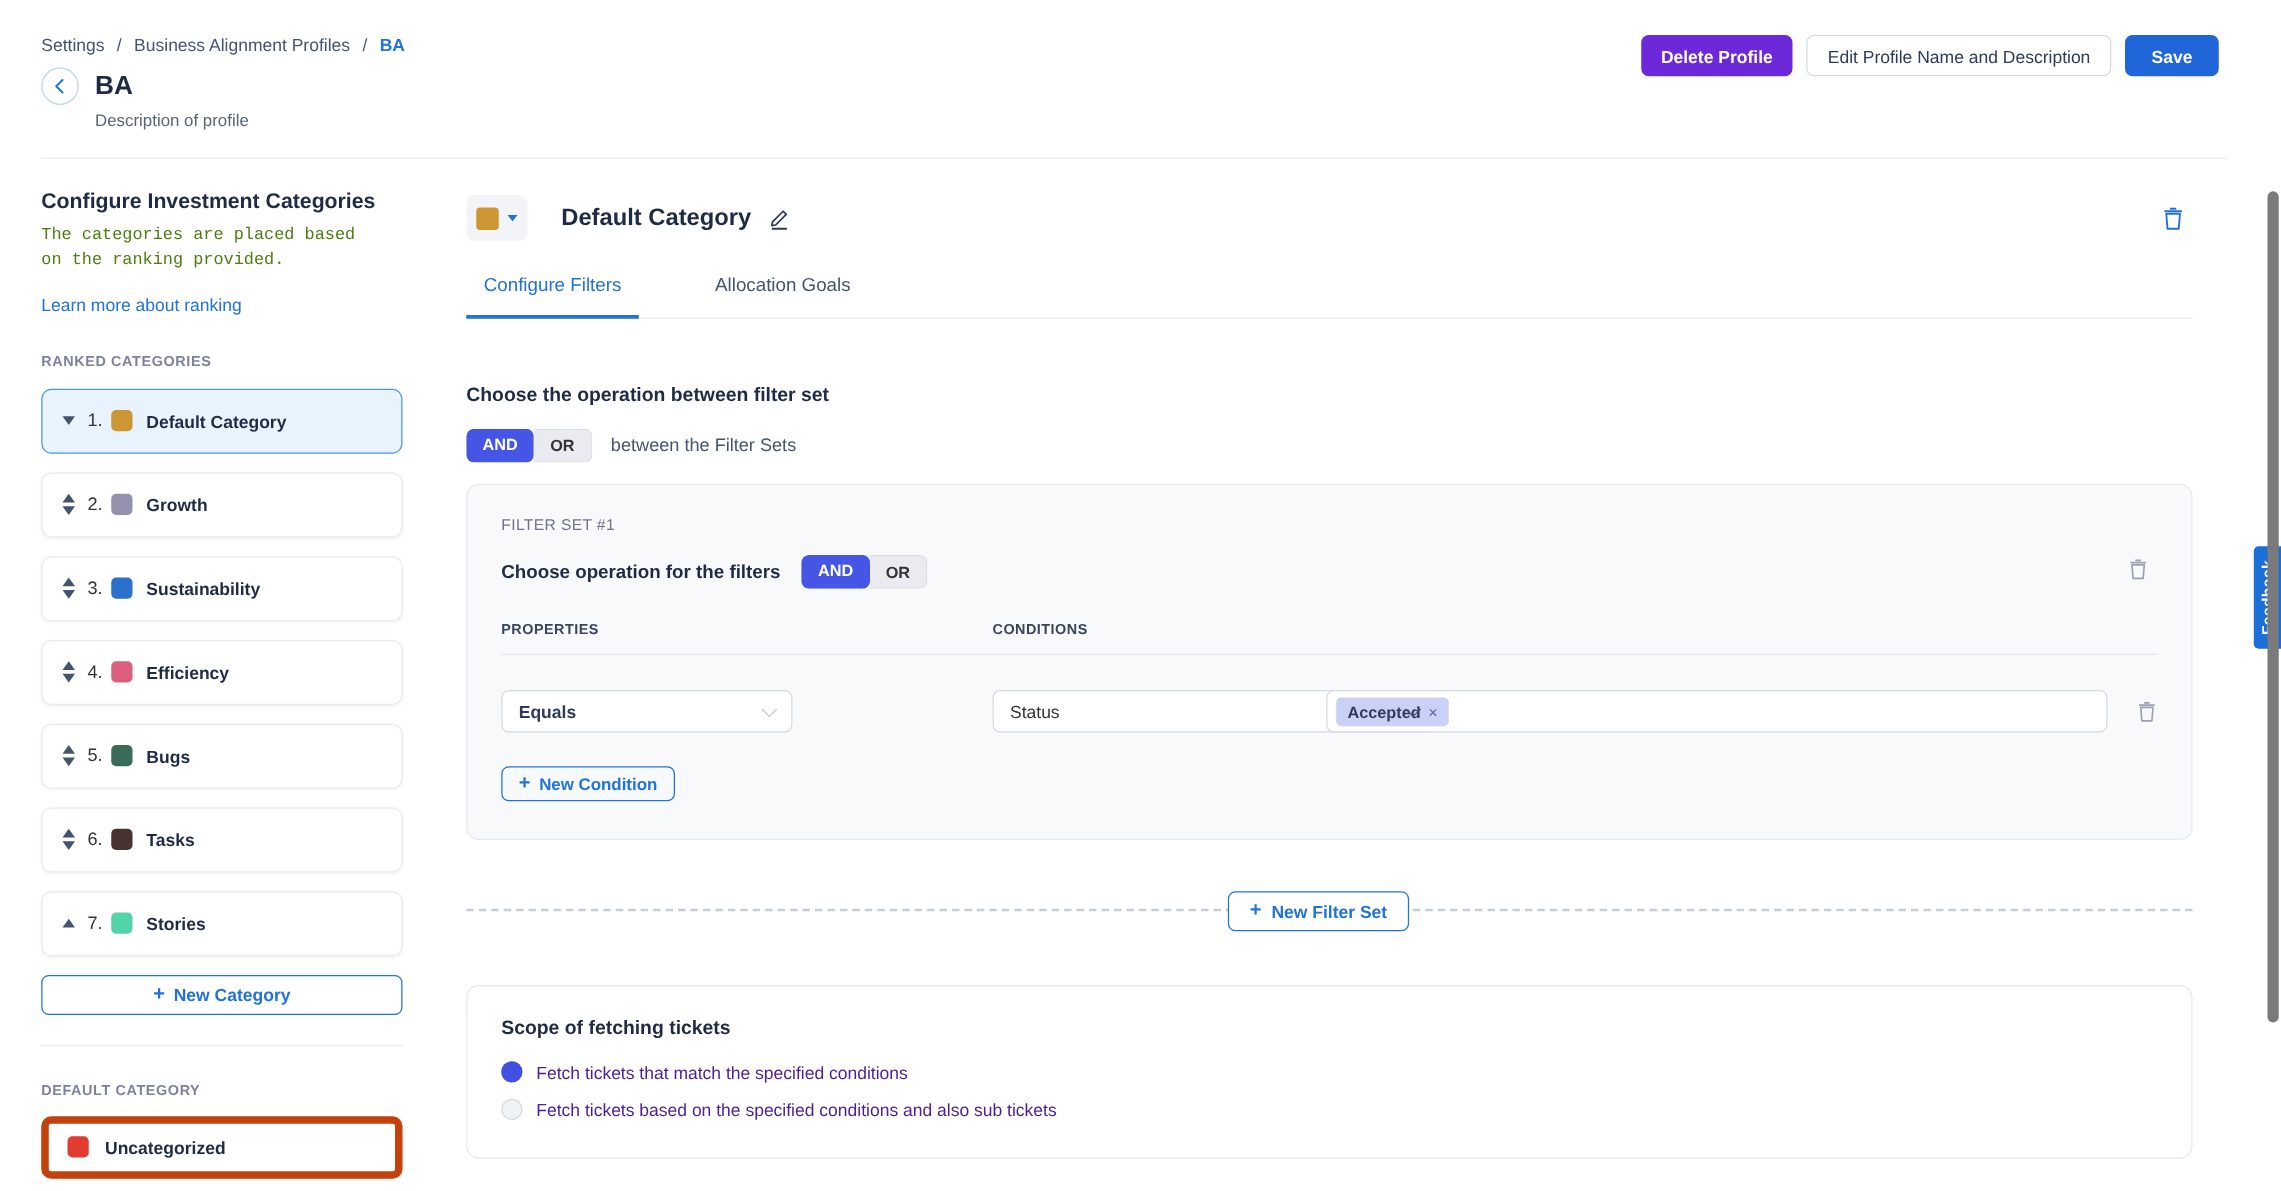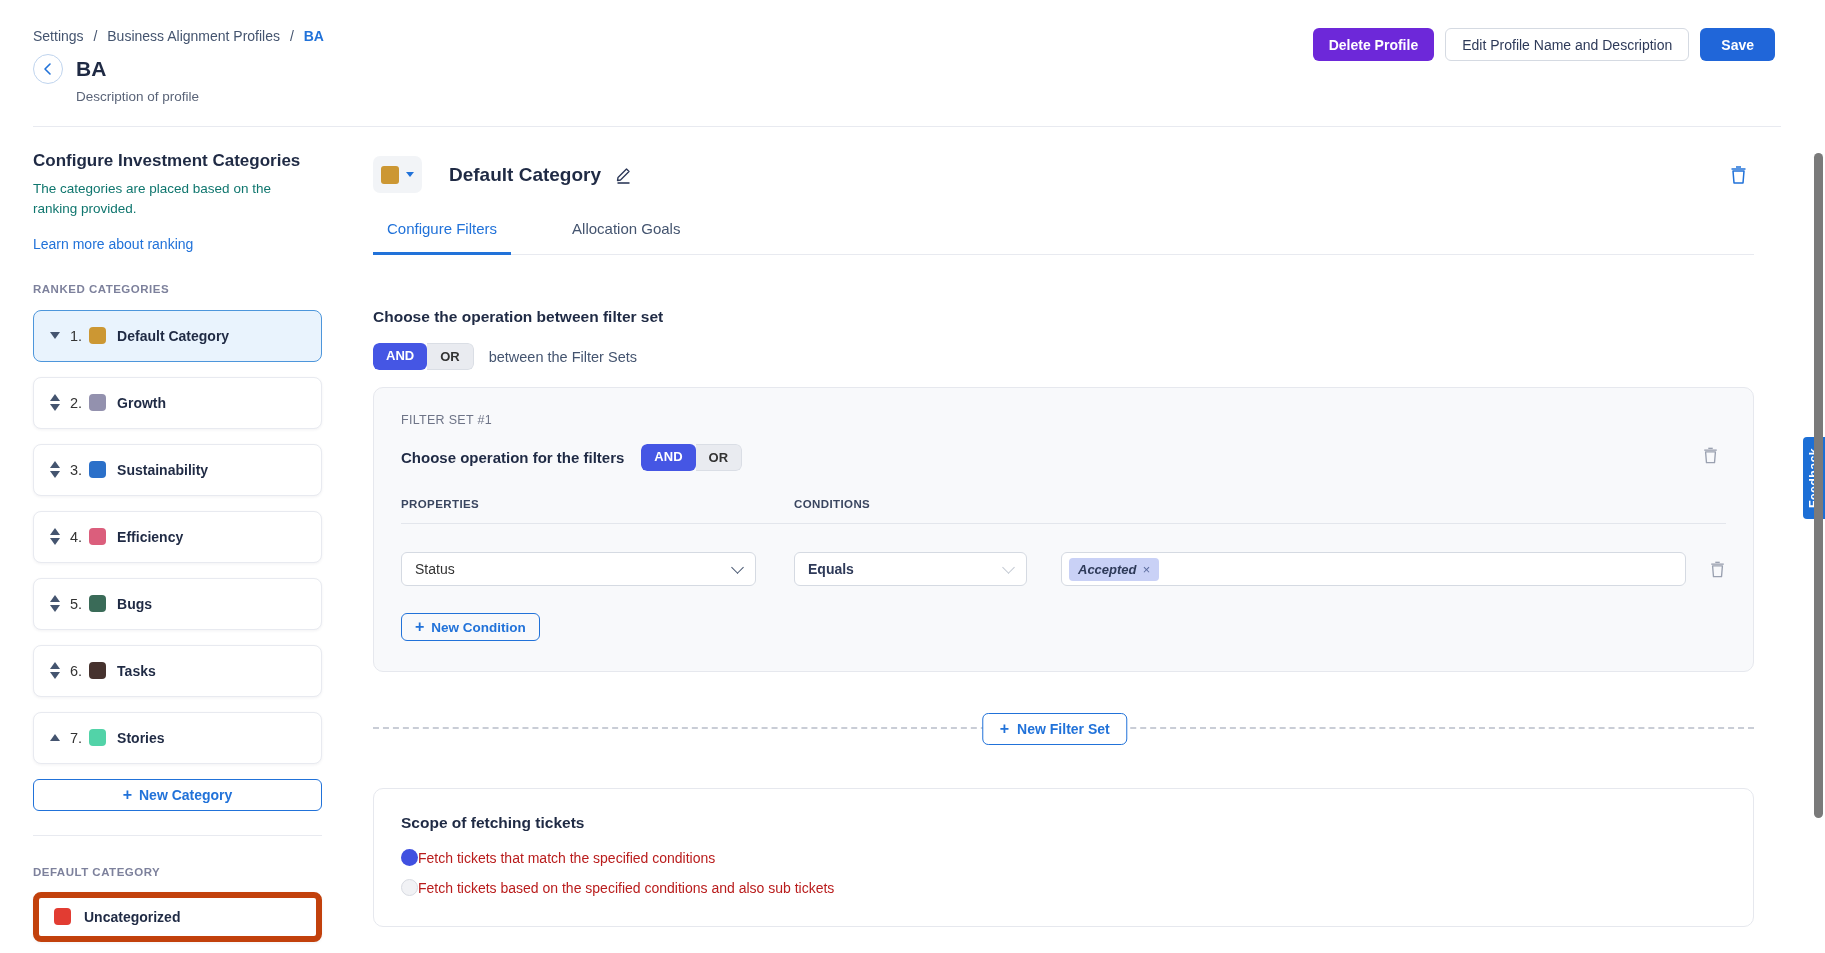--- a/index.html
+++ b/index.html
@@ -25,21 +25,21 @@
   .btn-primary { background:#2066d9; color:#fff; font-weight:bold; padding:0 21px; }
   .header-divider { border:none; border-top:1px solid #e8eaf0; margin:22px 44px 0 33px; }
 
   
   .content { display:flex; padding:24px 0 0 33px; }
   .sidebar { width:289px; flex:none; }
   .main { width:1381px; margin-left:51px; flex:none; position:relative; }
 
   
   .sb-title { font-size:17px; font-weight:bold; color:#1f2a44; }
-  .sb-sub { font-size:13.5px; color:#0f766e; line-height:1.5; margin-top:8px; width:252px; }
+  .sb-sub { font-size:13.5px; color:#4d7c0f; line-height:1.5; margin-top:8px; width:252px;font-family:Liberation Mono, monospace; }
   .sb-link { display:inline-block; font-size:14px; color:#2172d9; margin-top:16px; cursor:pointer; }
   .sb-section-label { font-size:11.5px; font-weight:bold; letter-spacing:.5px; color:#7d819c; margin-top:30px; }
   .cat-list { margin-top:15px; }
   .cat-item { height:52px; background:#fff; border:1px solid #e8eaf0; border-radius:8px;
     box-shadow:0 1px 3px rgba(30,40,70,.06); display:flex; align-items:center;
     padding-left:15px; margin-bottom:15px; cursor:pointer; }
   .cat-item.active { background:#e9f3fd; border:1px solid #4d96db; box-shadow:none; }
   .arrows { display:flex; flex-direction:column; gap:3px; width:12px; align-items:center; }
   .tri { width:0; height:0; cursor:pointer; }
   .tri.up { border-left:5.5px solid transparent; border-right:5.5px solid transparent; border-bottom:7px solid #44546f; }
@@ -95,21 +95,21 @@
   .filter-row { display:grid; grid-template-columns:393px 267px 1fr 40px; margin-top:28px; align-items:center; }
   .select { height:34px; background:#fff; border:1px solid #d5dae2; border-radius:6px; width:355px;
     display:flex; align-items:center; justify-content:space-between; padding:0 13px; font-size:14px;
     color:#333; cursor:pointer; }
   .select.cond { width:233px; }
   .select.cond .sel-text { font-weight:bold; color:#2e3a59; }
   .chev { width:9px; height:9px; border-right:1.8px solid #44546f; border-bottom:1.8px solid #44546f;
     transform:rotate(45deg); margin-top:-4px; flex:none; }
   .chev.light { border-color:#c2c8d2; }
   .value-field { height:34px; background:#fff; border:1px solid #d5dae2; border-radius:6px;
-    display:flex; align-items:center; padding:0 4px; cursor:text;font-style:italic; }
+    display:flex; align-items:center; padding:0 4px; cursor:text; }
   .chip { background:#c9d1f6; border-radius:4px; padding:4px 9px; font-size:13px; font-weight:bold;
     color:#2e3a59; display:flex; align-items:center; gap:6px; margin-left:3px; }
   .chip .x { color:#5a6b9e; font-weight:normal; font-size:13px; cursor:pointer; }
   .row-trash { justify-self:end; cursor:pointer; display:flex; }
   .new-cond-btn { margin-top:27px; display:inline-flex; align-items:center; gap:7px; background:#f8f9fb;
     border:1.5px solid #2172d9; color:#2172d9; border-radius:6px; padding:5px 13px; font-size:13.5px;
     font-weight:bold; cursor:pointer; font-family:inherit; }
   .plus { font-size:16px; font-weight:bold; line-height:1; }
 
   .dash-row { position:relative; margin-top:41px; height:30px; }
@@ -118,21 +118,21 @@
     border:1.5px solid #2172d9; color:#2172d9; border-radius:6px; padding:7px 17px; font-size:14px;
     font-weight:bold; display:flex; align-items:center; gap:8px; cursor:pointer; font-family:inherit; }
 
   .scope-card { margin-top:45px; background:#fff; border:1px solid #e6e8ee; border-radius:10px;
     padding:25px 27px 30px 27px; }
   .radio-row { display:flex; align-items:center; margin-top:17px; cursor:pointer; }
   .radio-row + .radio-row { margin-top:13px; }
   .radio { width:17px; height:17px; border-radius:50%; flex:none; }
   .radio.on { background:#4050e0; }
   .radio.off { background:#f1f2f5; border:1px solid #d8dbe2; }
-  .radio-label { font-size:14px; color:#b91c1c; }
+  .radio-label { font-size:14px; color:#4c1d95; margin-left:11px; }
 
   
   .feedback-tab { position:absolute; right:0; top:437px; width:22px; height:82px; background:#1c6fd6;
     border-radius:4px 0 0 4px; display:flex; align-items:center; justify-content:center; cursor:pointer; z-index:5; }
   .feedback-tab span { writing-mode:vertical-rl; transform:rotate(180deg); color:#fff; font-size:12.5px;
     font-weight:bold; letter-spacing:.3px; }
   .scroll-thumb { position:absolute; right:2px; top:153px; width:9px; height:665px; background:#7a7a7a;
     border-radius:5px; z-index:10; cursor:grab; }
 
   svg { display:block; }
@@ -316,27 +316,27 @@
         </svg>
       </span>
 
       <div class="col-headers">
         <div class="col-h">PROPERTIES</div>
         <div class="col-h">CONDITIONS</div>
         <div></div>
       </div>
 
       <div class="filter-row">
+        <div class="select cond">
+          <span class="sel-text">Equals</span>
+          <span class="chev light"></span>
+        </div>
         <div class="select">
           <span class="sel-text">Status</span>
           <span class="chev"></span>
-        </div>
-        <div class="select cond">
-          <span class="sel-text">Equals</span>
-          <span class="chev light"></span>
         </div>
         <div class="value-field">
           <span class="chip">
             <span>Accepted</span>
             <span class="x">×</span>
           </span>
         </div>
         <span class="row-trash">
           <svg width="17" height="19" viewBox="0 0 19 20">
             <path d="M4 6 h11 l-1 12 h-9 Z" fill="none" stroke="#9aa1b0" stroke-width="1.5" stroke-linejoin="round"></path>

